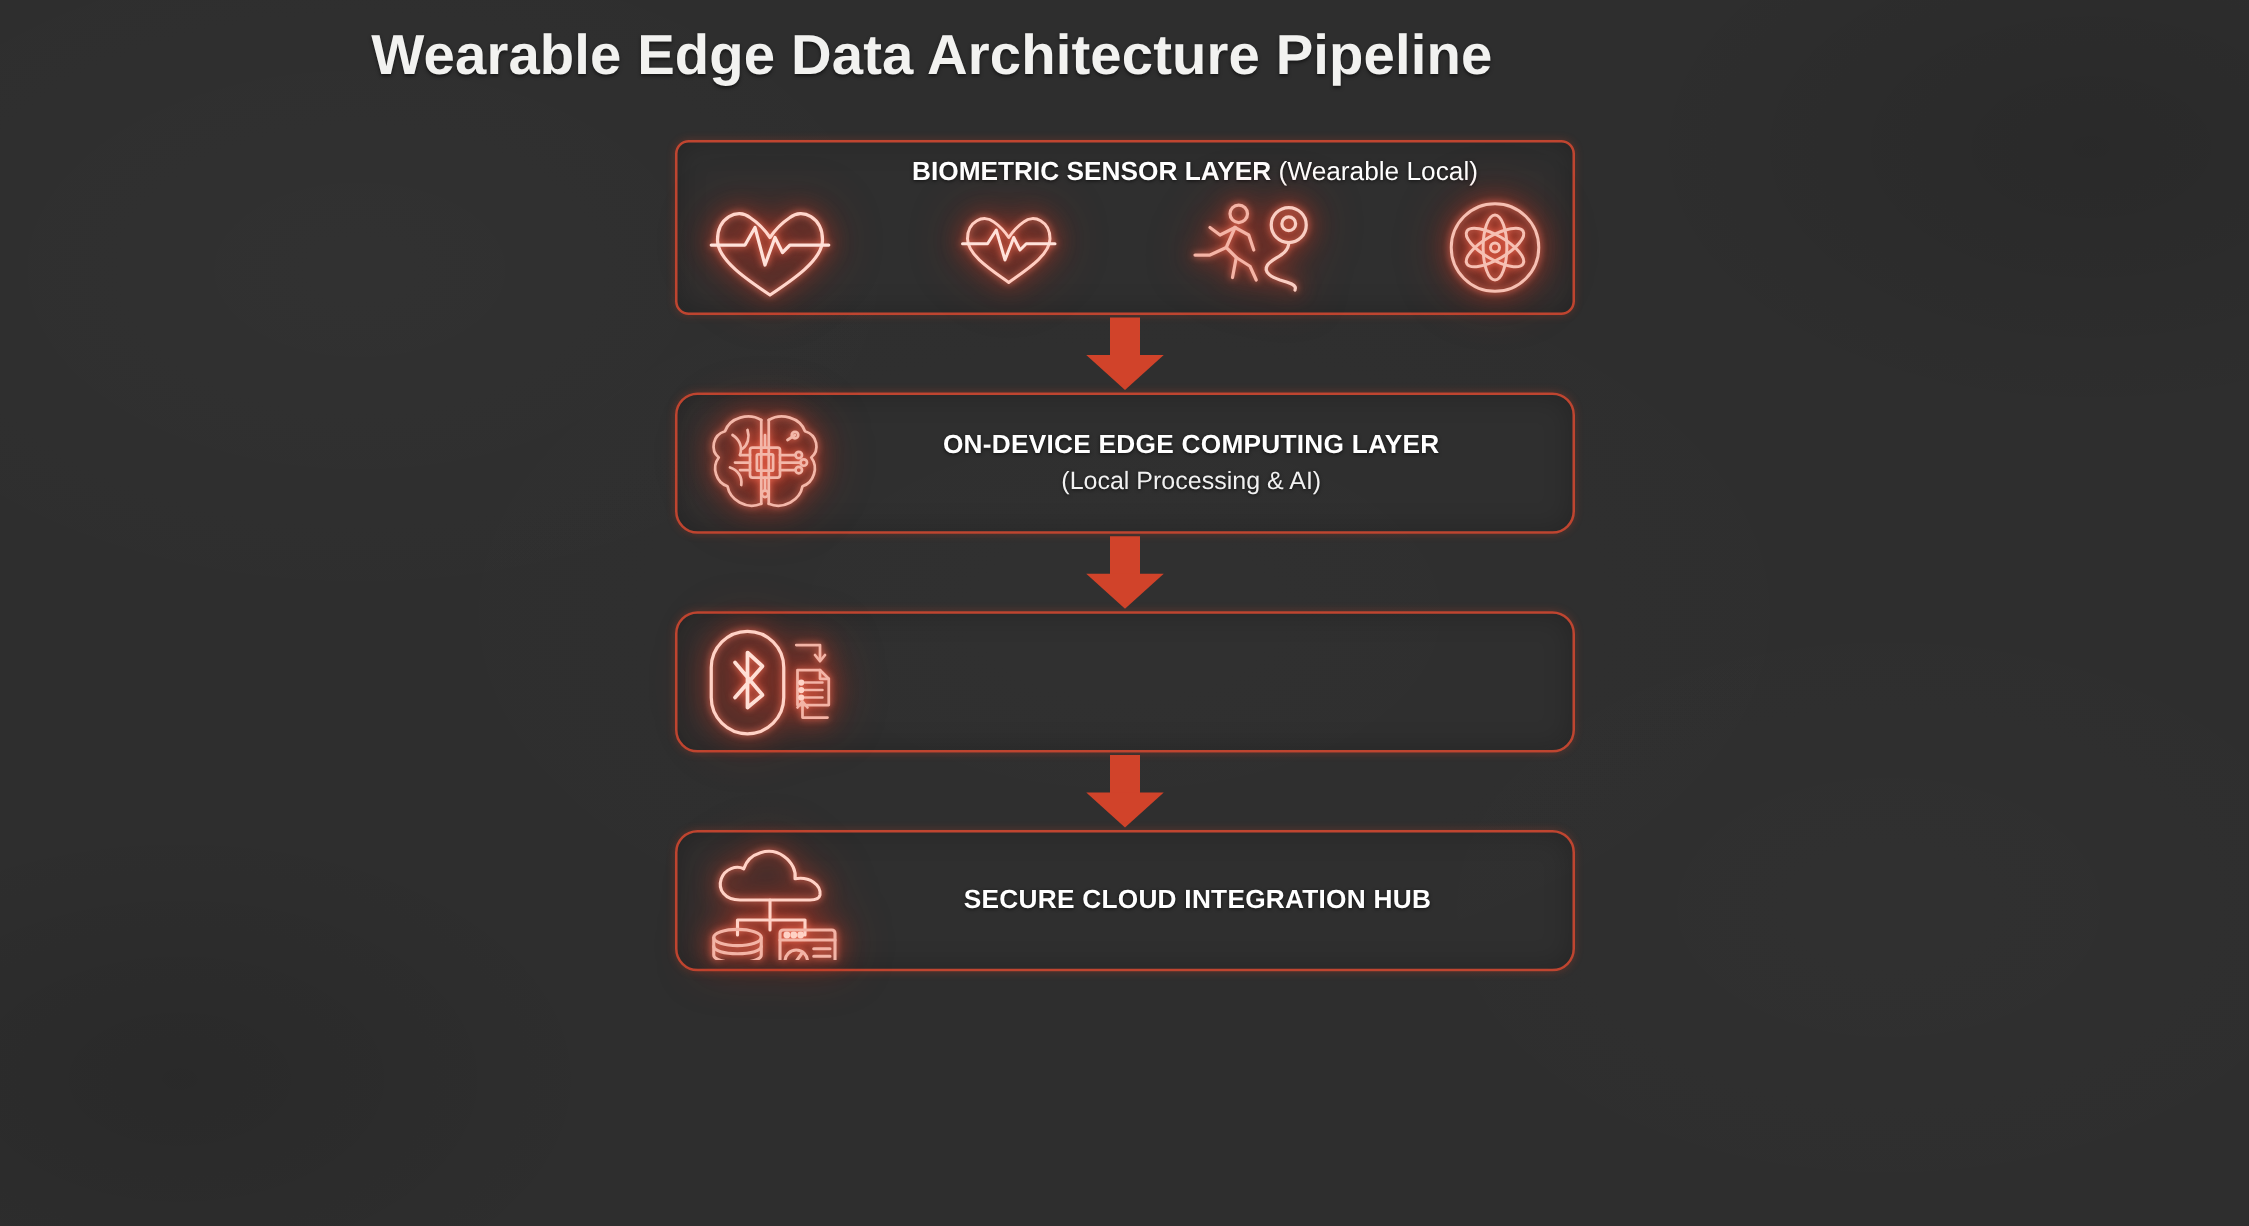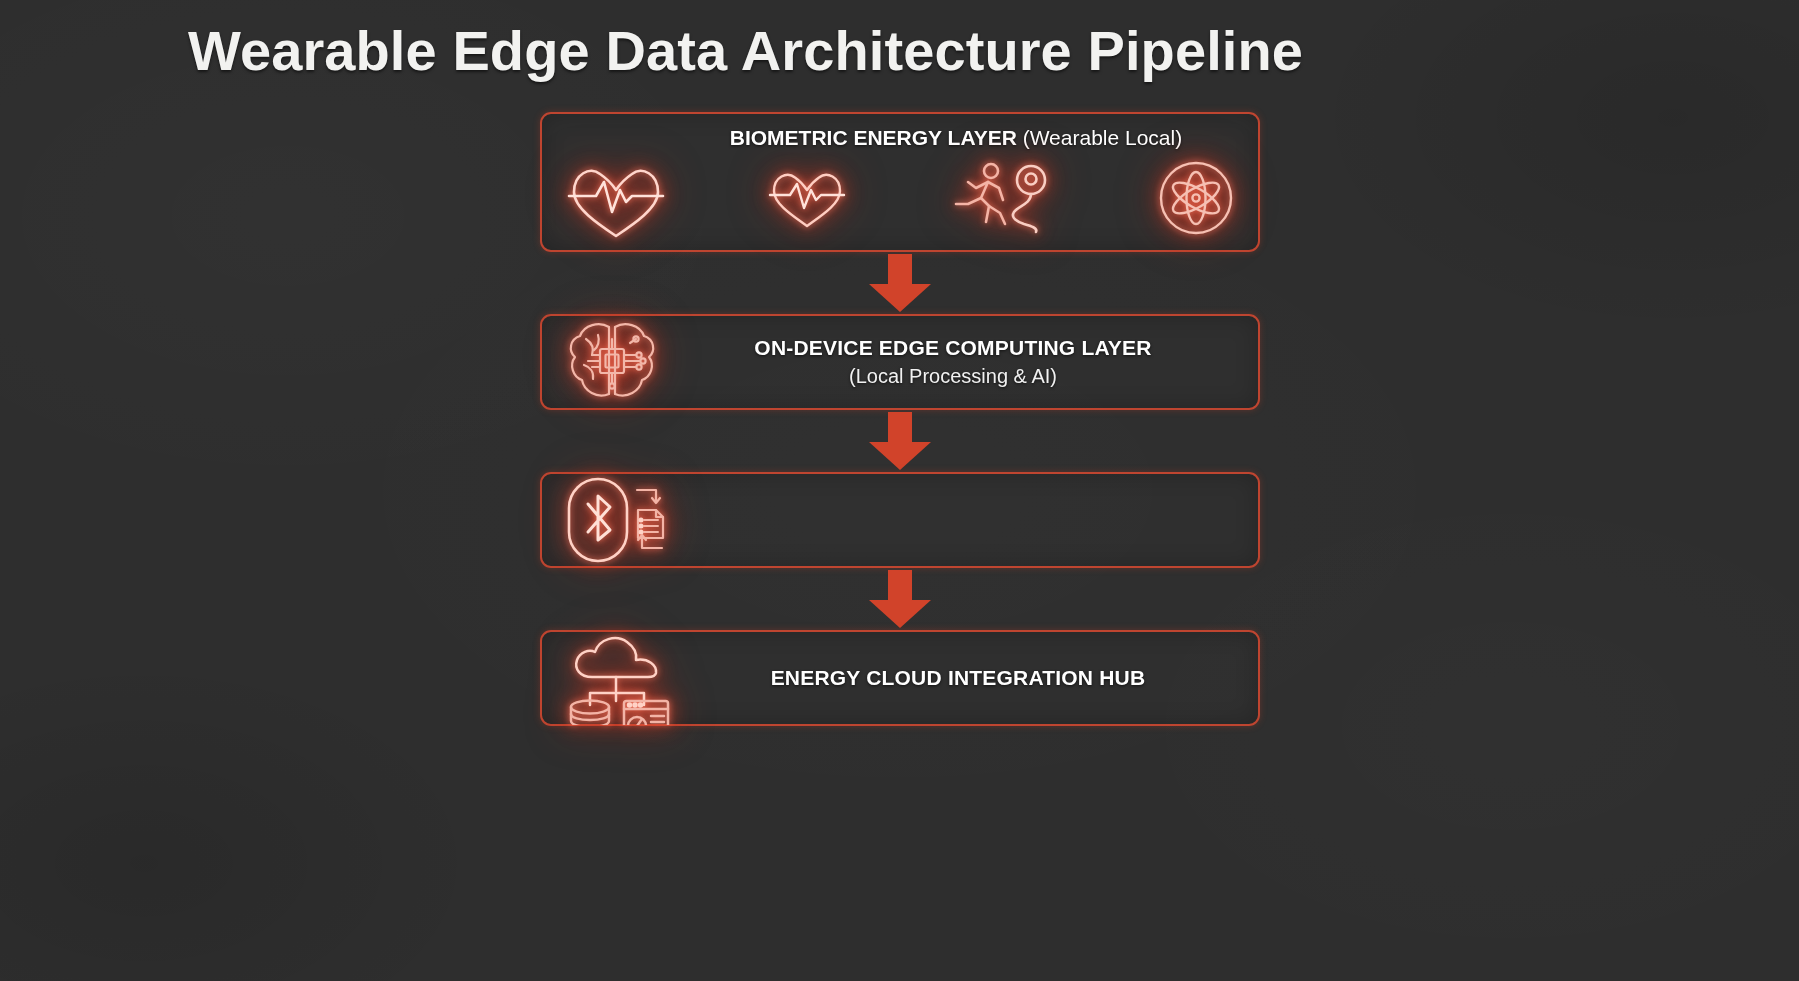--- a/index.html
+++ b/index.html
@@ -35,21 +35,21 @@
     width: 1799px;
     height: 981px;
   }
 
   .title {
     position: absolute;
     top: 18px;
     left: 0;
     width: 1491px;
     text-align: center;
-    font-size: 56px;
+    font-size: 45px;
     font-weight: 700;
     letter-spacing: 0.1px;
     color: #f2f2f0;
     text-shadow: 0 2px 3px rgba(0,0,0,0.55);
     white-space: nowrap;
   }
 
   .flow {
     position: absolute;
     left: 540px;
@@ -64,21 +64,21 @@
     border-radius: 11px;
     background: rgba(48,48,48,0.45);
     display: flex;
     align-items: center;
     box-shadow:
       0 0 7px rgba(205, 65, 40, 0.30),
       inset 0 0 22px rgba(0,0,0,0.22);
   }
 
   .layer-box.h1 { height: 140px; }
-  .layer-box.h2 { height: 96px; }
+  .layer-box.h2 { height: 113px; border-radius: 18px; }
 
   .icon-zone {
     flex: 0 0 auto;
     display: flex;
     align-items: center;
     padding-left: 22px;
     gap: 18px;
   }
 
   .neon {
@@ -191,21 +191,21 @@
 <div class="page">
   <div class="bg-texture"></div>
 
   <div class="title">Wearable Edge Data Architecture Pipeline</div>
 
   <div class="flow">
 
     <div class="layer-box h1 sensors">
 
       <div class="sensors-title">
-        <span>BIOMETRIC ENERGY LAYER</span><span class="sub-inline"> (Wearable Local)</span>
+        <span>BIOMETRIC SENSOR LAYER</span><span class="sub-inline"> (Wearable Local)</span>
       </div>
 
       <div class="sensors-icons">
 
         <span class="neon">
           <svg width="100" height="84" viewBox="0 0 100 84" fill="none" stroke="#ffd6cc" stroke-width="2.6" stroke-linecap="round" stroke-linejoin="round">
             <path d="M8 36 C8 18, 24 10, 34 18 C40 22, 46 28, 50 34 C54 28, 60 22, 66 18 C76 10, 92 18, 92 36 C92 52, 68 68, 50 80 C32 68, 8 52, 8 36 Z"></path>
             <polyline points="3,40 30,40 38,26 46,56 54,34 60,46 66,40 97,40" stroke="#ffe2da"></polyline>
           </svg>
         </span>
@@ -336,18 +336,18 @@
             <circle cx="71" cy="74" r="1.5" fill="#f3b4a6"></circle>
             <circle cx="76.5" cy="74" r="1.5" fill="#f3b4a6"></circle>
             <path d="M64 95 A9 9 0 0 1 82 95" stroke="#f3b4a6"></path>
             <path d="M73 95 L78 88" stroke="#f3b4a6"></path>
             <path d="M87 85 L100 85 M87 91 L100 91 M87 97 L100 97" stroke="#f3b4a6"></path>
           </svg>
         </span>
       </div>
 
       <div class="label-zone">
-        <div class="label-main">ENERGY CLOUD INTEGRATION HUB</div>
+        <div class="label-main">SECURE CLOUD INTEGRATION HUB</div>
       </div>
     </div>
 
   </div>
 </div>
 
 </body></html>

